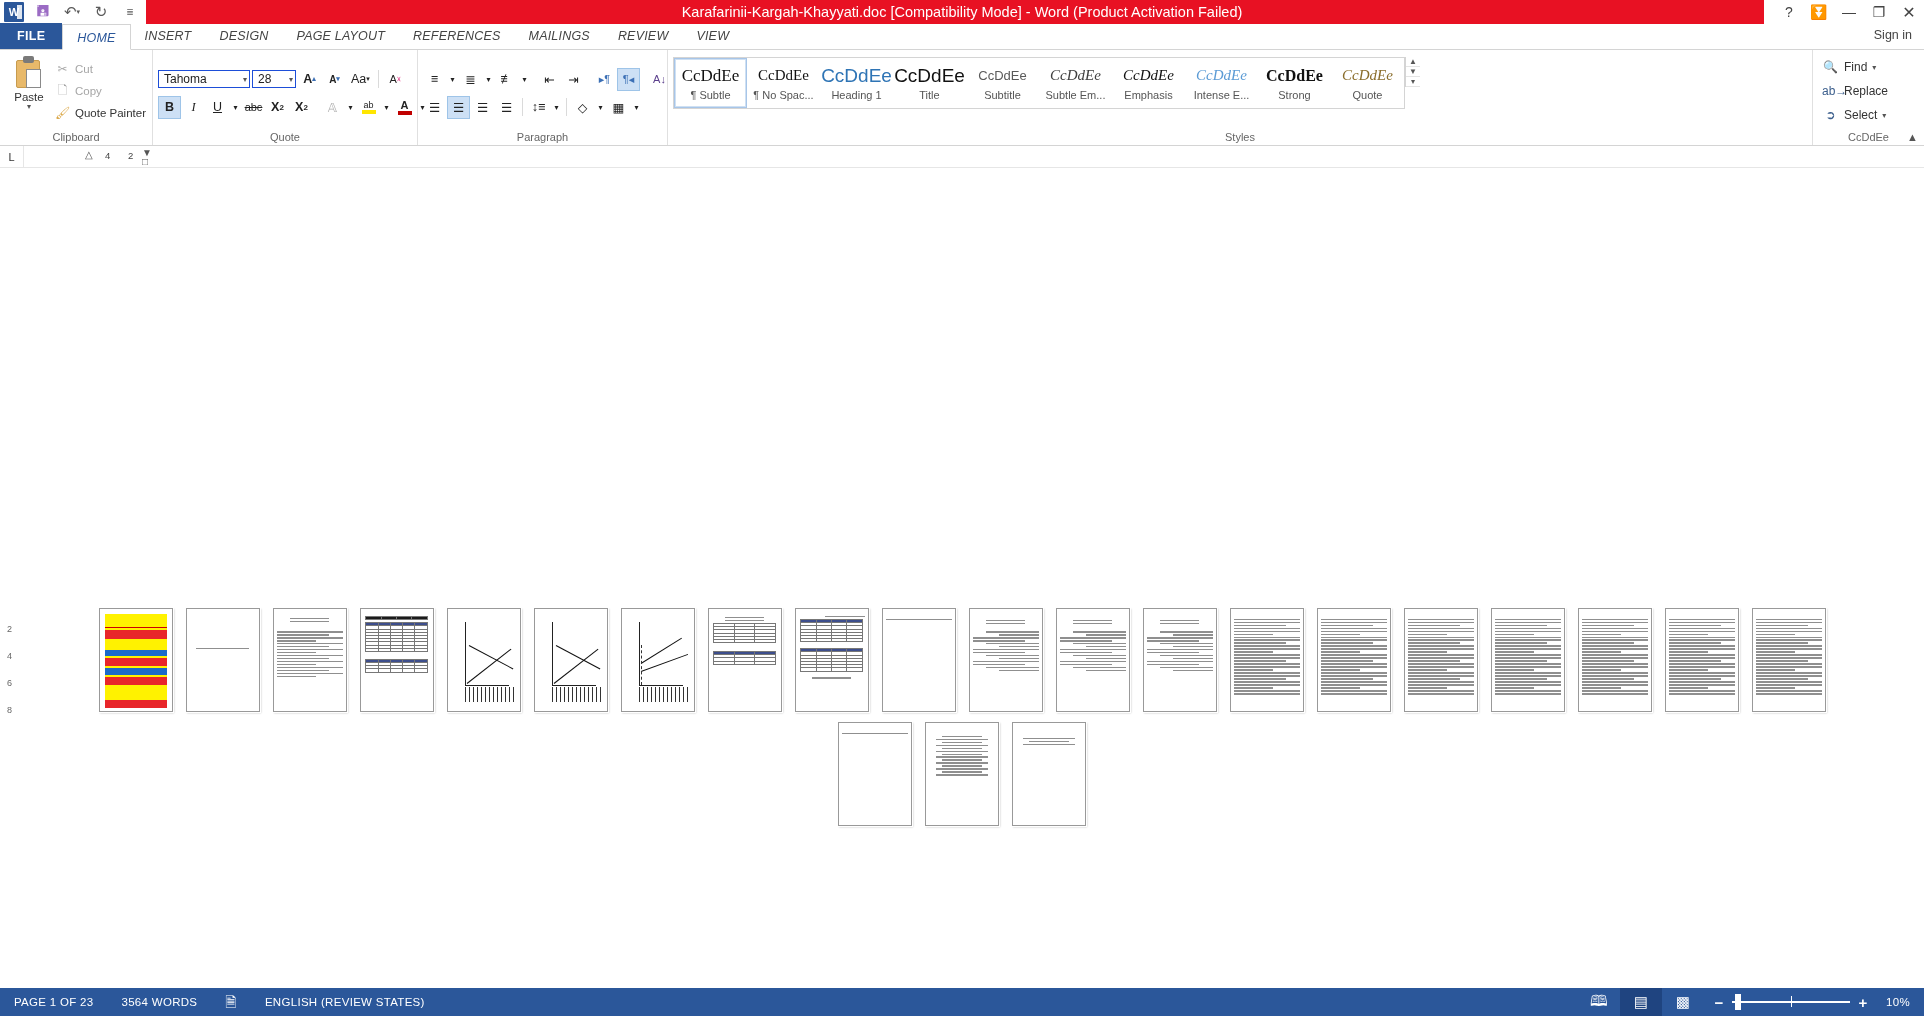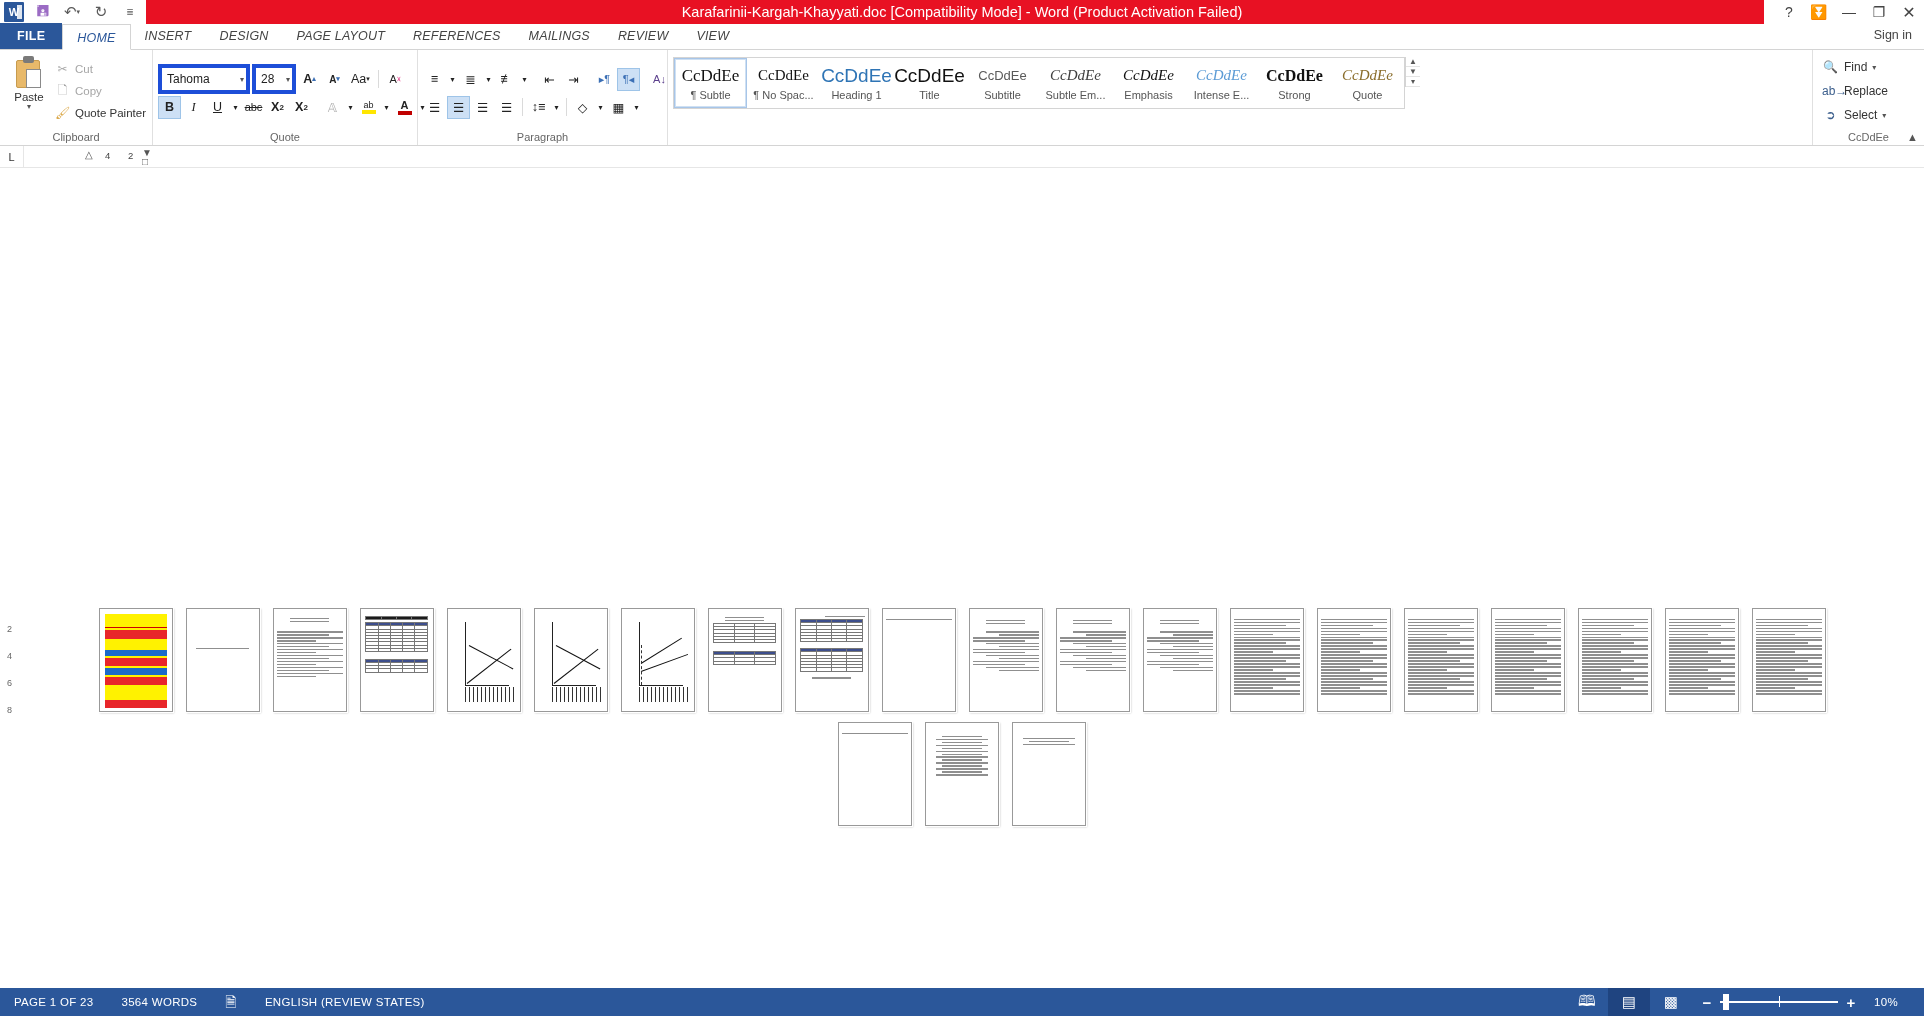--- a/index.html
+++ b/index.html
@@ -91,21 +91,21 @@
   .clip-cmds { display: flex; flex-direction: column; justify-content: center; padding-left: 2px; gap: 3px; }
   .cmd { display: flex; align-items: center; gap: 5px; font-size: 11.5px; color: #A6A6A6; height: 19px; }
   .cmd.enabled { color: #333; }
   .cmd-ico { width: 15px; height: 15px; display: flex; align-items: center; justify-content: center; font-size: 12px; }
 
   
   .font-group { width: 265px; }
   .font-row1 { display: flex; align-items: center; gap: 2px; height: 25px; margin-bottom: 3px; }
   .font-row2 { display: flex; align-items: center; gap: 1px; height: 25px; }
   .combo {
-    height: 30px; border: 4px solid #1d4ed8; background: #fff; display: flex; align-items: center;
+    height: 18px; border: 1px solid #1d4ed8; background: #fff; display: flex; align-items: center;
     font-size: 12px; color: #222; padding: 0 2px 0 5px; justify-content: space-between;
   }
   .combo .cv { white-space: nowrap; overflow: hidden; }
   .combo .ca { font-size: 8px; color: #555; padding-left: 4px; }
   .font-name { width: 92px; }
   .font-size { width: 44px; }
   .btn {
     min-width: 23px; height: 23px; display: flex; align-items: center; justify-content: center;
     font-size: 12.5px; color: #222; border: 1px solid transparent; padding: 0 2px;
   }
@@ -198,21 +198,21 @@
   }
   .st-item { padding: 0 14px; height: 28px; line-height: 28px; display: flex; align-items: center; gap: 6px; }
   .st-right { margin-left: auto; display: flex; align-items: center; }
   .vbtn { width: 42px; height: 28px; display: flex; align-items: center; justify-content: center; font-size: 15px; }
   .vbtn.active { background: #1F4480; }
   .zoomctl { display: flex; align-items: center; gap: 6px; padding: 0 8px; }
   .zslider { position: relative; width: 118px; height: 14px; display: flex; align-items: center; }
   .ztrack { position: absolute; left: 0; right: 0; height: 2px; background: #fff; }
   .zmid { position: absolute; left: 50%; top: 1px; width: 1px; height: 11px; background: #fff; }
   .zthumb { position: absolute; left: 3px; top: -1px; width: 6px; height: 16px; background: #fff; }
-  .zpct { padding: 0 26px 0 8px; font-size: 11.5px; }
+  .zpct { padding: 0 14px 0 8px; font-size: 11.5px; }
   .plusminus { font-size: 15px; font-weight: bold; width: 14px; text-align: center; }
 </style>
 </head>
 <body>
 
 <div class="titlebar">
   <div class="qat">
     <div class="wordlogo">
         <span>W</span>
       </div>
@@ -401,20 +401,21 @@
             <div class="sprev" style="font-family: &quot;Liberation Serif&quot;, serif; font-size: 15px; font-style: italic; color: rgb(138, 109, 43);">CcDdEe</div>
             <div class="sname">Quote</div>
           </div>
         </div>
       <div class="sgal-scroll">
         <div>▲</div>
         <div>▼</div>
         <div>▾</div>
       </div>
     </div>
+    <div class="glabel">Styles</div>
   </div>
 
   <div class="rgroup edit-group">
     <div class="gbody" style="flex-direction:column;justify-content:center;padding-left:4px;gap:2px">
       <div class="ecmd">
         <span class="ei">🔍</span>
         <span>Find</span>
         <span style="font-size:8px;color:#555">▾</span>
       </div>
       <div class="ecmd">

